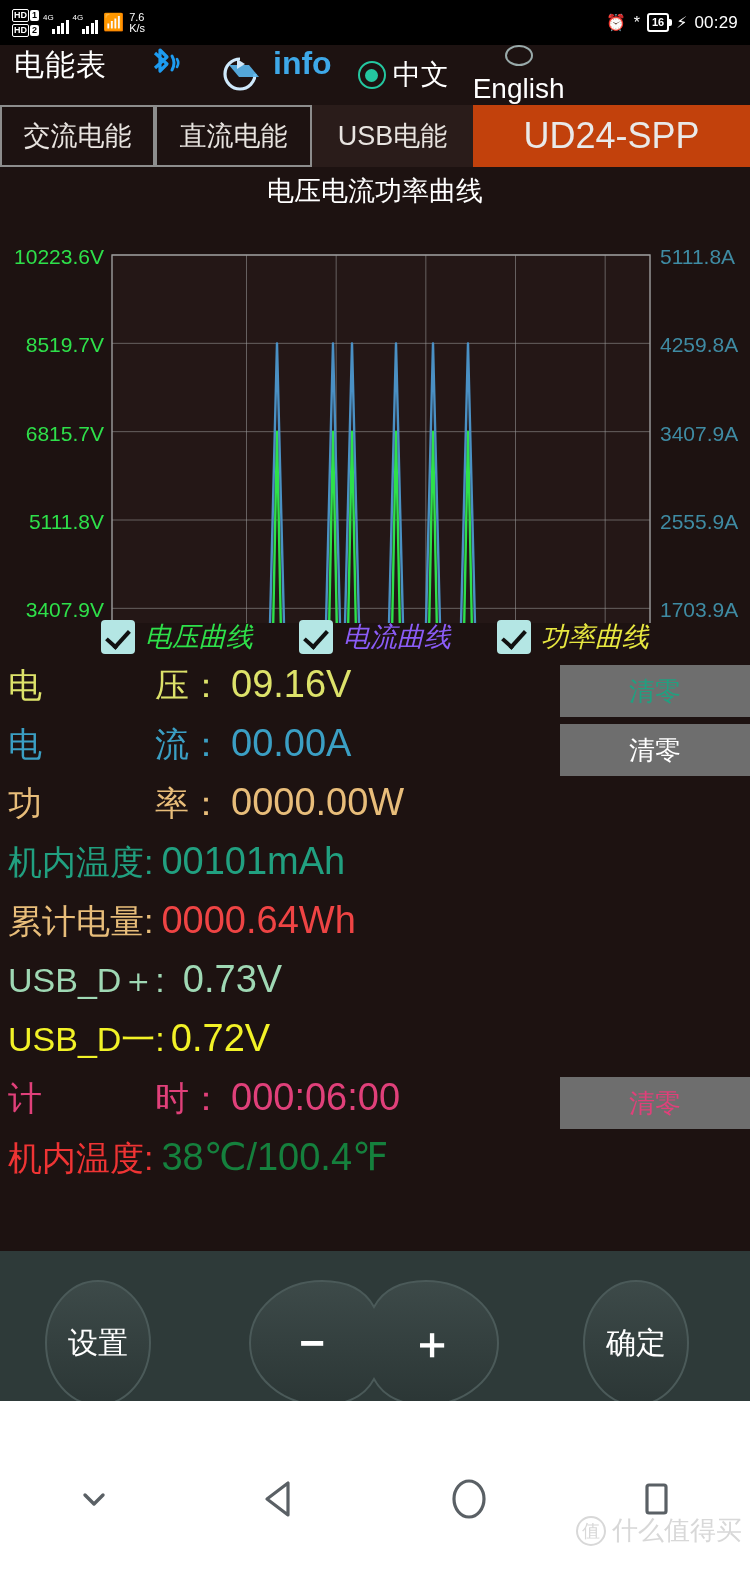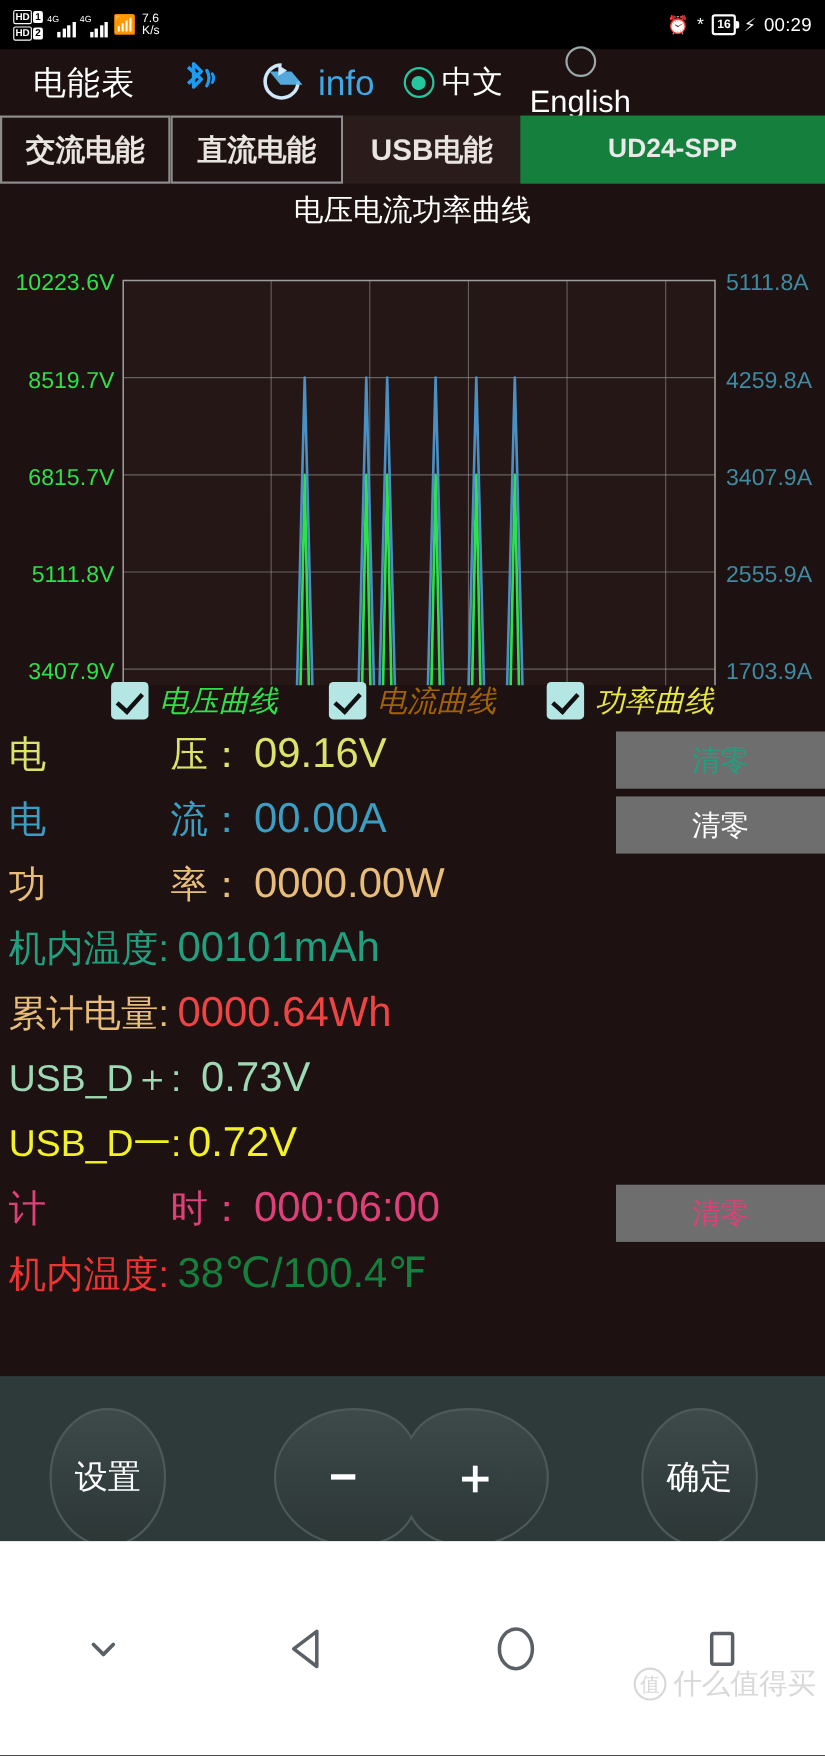--- a/index.html
+++ b/index.html
@@ -50,51 +50,51 @@
   }
   .clocktime { font-size:17px; letter-spacing:0.2px; }
 
   
   .app {
     background:#1d1211; height:1356px; position:relative;
   }
 
   
   .appheader {
-    height:60px; display:flex; align-items:center; padding:0 30px;
+    height:60px; display:flex; padding:0 14px;
     background:#1d1211; gap:0;
   }
   .apptitle { color:#fff; font-size:30px; letter-spacing:1px; }
   .bticon { color:#1d9bf0; font-size:30px; margin-left:40px; font-weight:bold; }
   .refresh-wrap { margin-left:34px; display:flex; align-items:center; }
-  .info-txt { color:#3ea8e8; font-size:32px; margin-left:8px; }
+  .info-txt { color:#3ea8e8; font-size:32px; margin-left:8px;font-weight:bold; }
   .radio-grp { display:flex; align-items:center; margin-left:26px; gap:7px; }
   .radio {
     width:28px; height:28px; border-radius:50%; border:2.5px solid #9aa;
     display:flex; align-items:center; justify-content:center;
   }
   .radio.on { border-color:#24c7a0; }
   .radio.on::after {
     content:""; width:13px; height:13px; border-radius:50%; background:#24c7a0;
   }
   .radio-label { color:#fff; font-size:28px; }
   .radio-grp.sec { margin-left:24px;flex-direction:column; }
 
   
   .tabbar { height:62px; display:flex; align-items:stretch; background:#1d1211; }
   .tab {
     display:flex; align-items:center; justify-content:center;
-    color:#e8e4e0; font-size:27px; position:relative;font-weight:bold;
+    color:#e8e4e0; font-size:27px; position:relative;
   }
   .tab.boxed { border:2px solid #8d8d8d; background:#1d1211; }
   .tab.t1 { width:155px; }
   .tab.t2 { width:157px; }
   .tab.t3 { width:161px; background:#2a1c1a; }
   .tab.device {
-    flex:1; background:#15803d; color:#e9e9e9; font-size:24px;
+    flex:1; background:#c2410c; color:#e9e9e9; font-size:36px;
   }
 
   
   .charttitle {
     text-align:center; color:#fff; font-size:27px; padding:6px 0 4px;
   }
   .chartwrap { position:relative; height:400px; }
   .chartsvg { display:block; }
 
   
@@ -295,21 +295,21 @@
       </svg>
   </div>
 
   <div class="legend">
     <div class="legitem">
       <span class="cbox"></span>
       <span class="leglabel" style="color:#2ee04a">电压曲线</span>
     </div>
     <div class="legitem">
       <span class="cbox"></span>
-      <span class="leglabel" style="color:#a16207">电流曲线</span>
+      <span class="leglabel" style="color:#8b5cf6">电流曲线</span>
     </div>
     <div class="legitem">
       <span class="cbox"></span>
       <span class="leglabel" style="color:#e8e840">功率曲线</span>
     </div>
   </div>
 
   <div class="readings">
 
     <div class="rrow">

